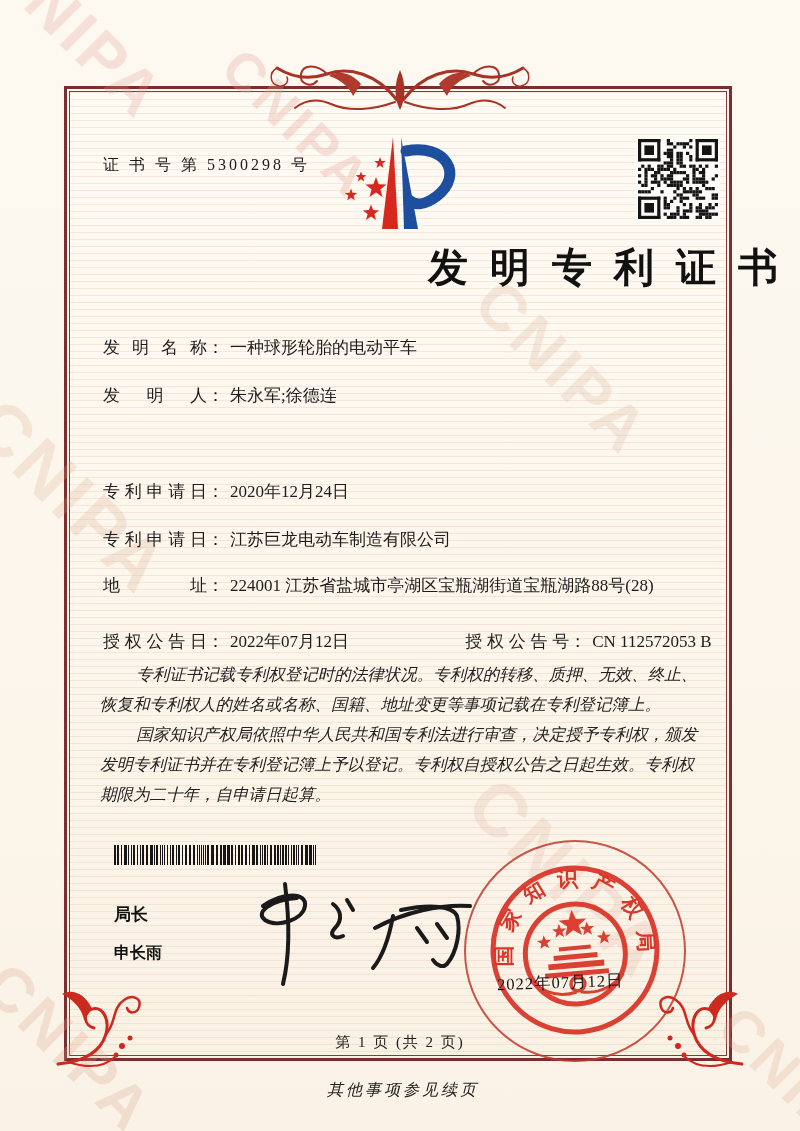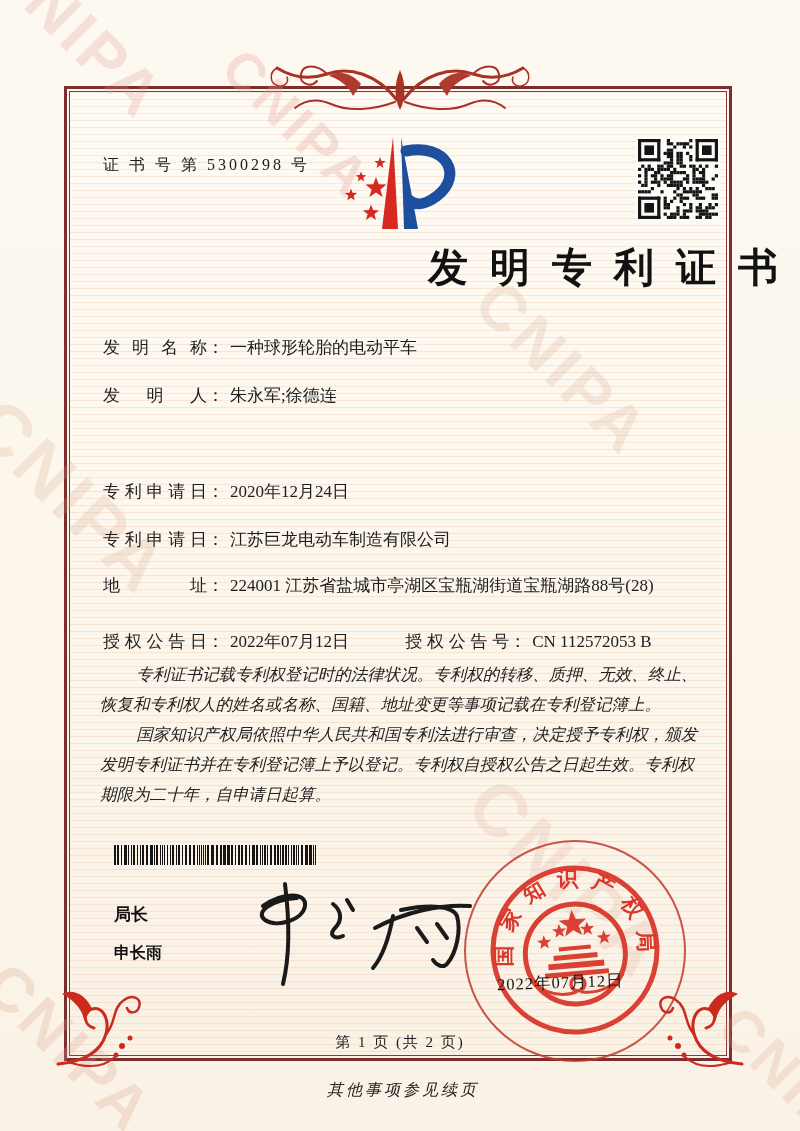--- a/index.html
+++ b/index.html
@@ -30,21 +30,21 @@
   .content{position:absolute;inset:0;z-index:5;}
   .cert-no{position:absolute;left:103px;top:130px;font-size:16px;letter-spacing:3px;margin-top:25px;}
   .logo{position:absolute;left:330px;top:131px;width:140px;height:106px;}
   .qr{position:absolute;left:636px;top:137px;width:84px;height:84px;background:#fdfbf7;padding:2px;box-sizing:border-box;}
   .title{position:absolute;left:0;right:0;top:240px;text-align:right;
     font-size:40px;font-weight:700;letter-spacing:22px;text-indent:22px;color:#111;}
   .frow{position:absolute;left:103px;font-size:17px;}
   .flabel{display:inline-block;width:104px;text-align:justify;text-align-last:justify;vertical-align:top;}
   .fcolon{display:inline-block;vertical-align:top;margin-right:6px;}
   .fvalue{display:inline-block;vertical-align:top;max-width:512px;word-break:break-all;line-height:1.45;}
-  .pair2{display:inline-block;margin-left:52px;}
+  .pair2{display:inline-block;margin-left:112px;}
   .body-text{position:absolute;left:100px;right:92px;top:660px;
     font-size:16.5px;line-height:1.82;font-style:italic;color:#222;}
   .body-text p{margin:0;text-indent:2.2em;}
   .barcode{position:absolute;left:114px;top:845px;width:206px;height:20px;}
   .sig-title{position:absolute;left:114px;top:903px;font-family:"Liberation Sans","DejaVu Sans",sans-serif;
     font-weight:bold;font-size:17px;color:#111;}
   .sig-name{position:absolute;left:114px;top:943px;font-family:"Liberation Sans","DejaVu Sans",sans-serif;
     font-weight:bold;font-size:16px;color:#111;}
   .sig-hand{position:absolute;left:225px;top:876px;width:270px;height:120px;z-index:7;}
   .seal-ring-bg{position:absolute;left:462px;top:838px;width:226px;height:226px;z-index:4;}

